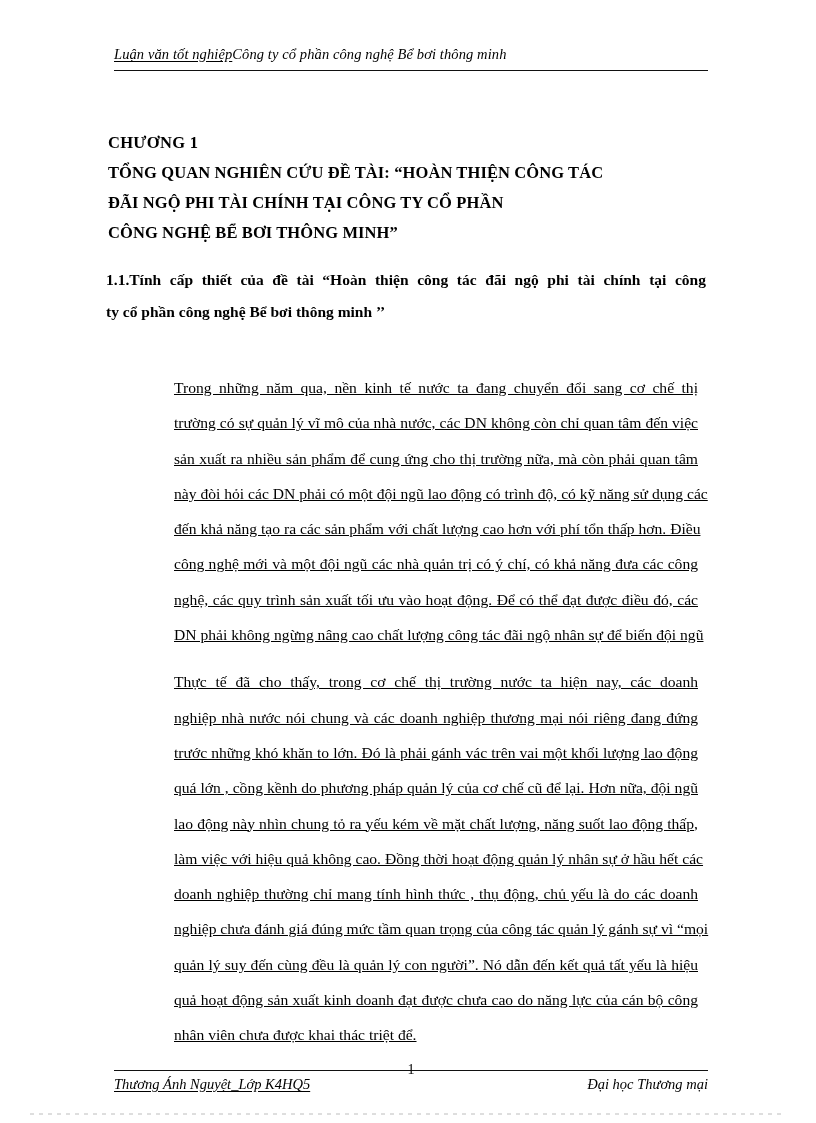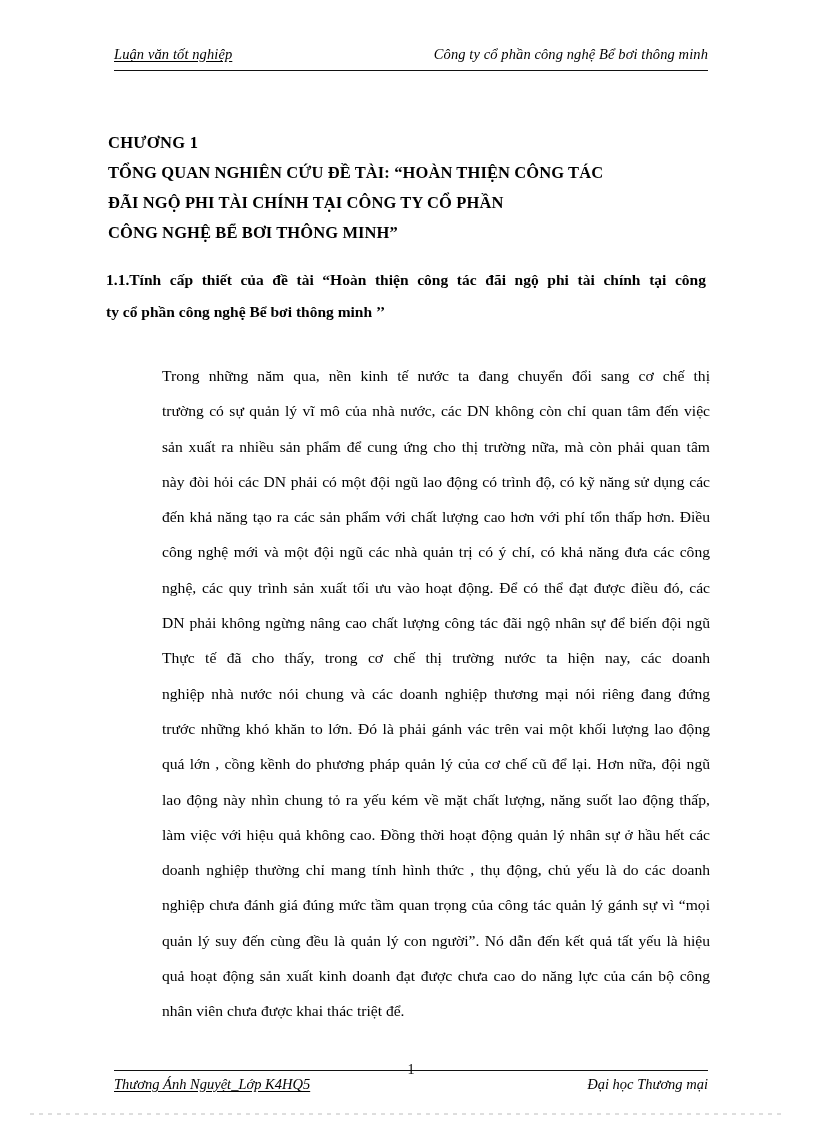--- a/index.html
+++ b/index.html
@@ -20,21 +20,20 @@
     box-sizing: border-box;
   }
 
   
   .doc-header {
     position: absolute;
     top: 46px;
     left: 114px;
     width: 594px;
     display: flex;
-    justify-content: space-between;
     align-items: flex-end;
     font-style: italic;
     font-size: 14.5px;
     letter-spacing: .1px;
     white-space: nowrap;
   }
   .doc-header .hdr-left { text-decoration: underline; text-underline-offset: 2px; }
   .doc-header .hdr-right { text-align: right; }
 
   .rule {
@@ -87,22 +86,23 @@
   .body-text {
     position: absolute;
     top: 358px;
     left: 114px;
     width: 596px;
     font-size: 15.6px;
     line-height: 35.3px;
     text-align: justify;
   }
   .body-text p {
-    margin: 0;
+    margin: 12px;
     text-indent: 48px;
+    text-decoration: underline;
   }
   .body-text p .ln {
     display: block;
     text-align: justify;
     text-align-last: justify;
     white-space: nowrap;
   }
   .body-text p .ln.last {
     text-align-last: left;
   }

